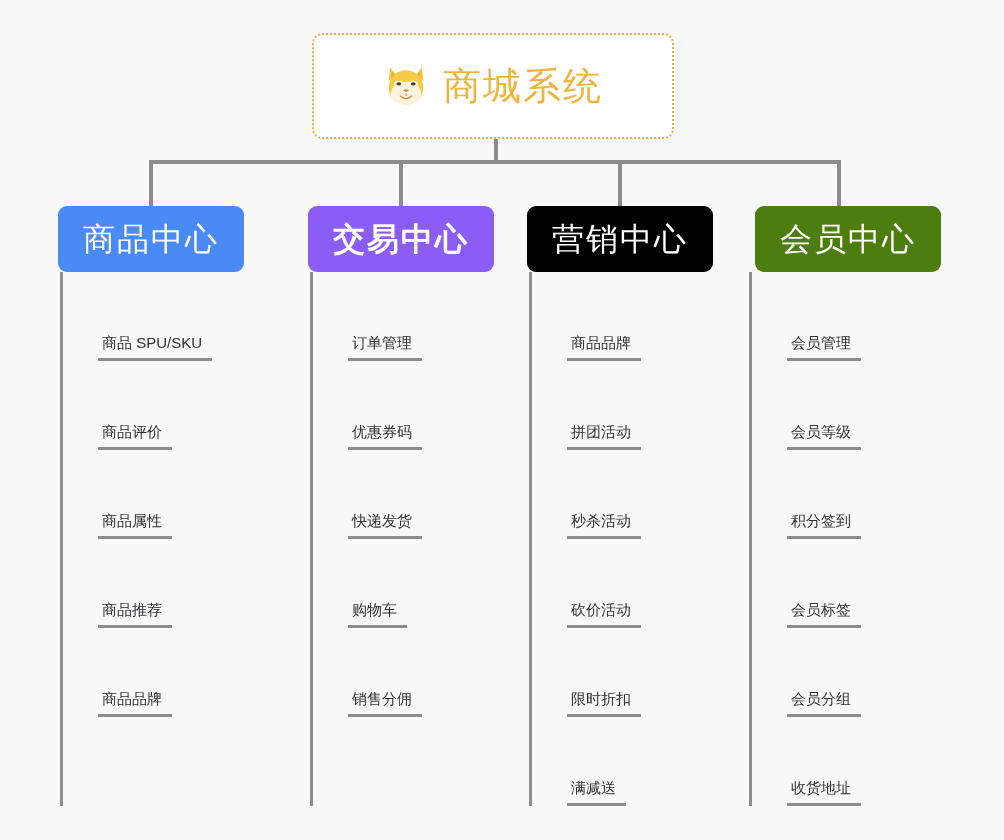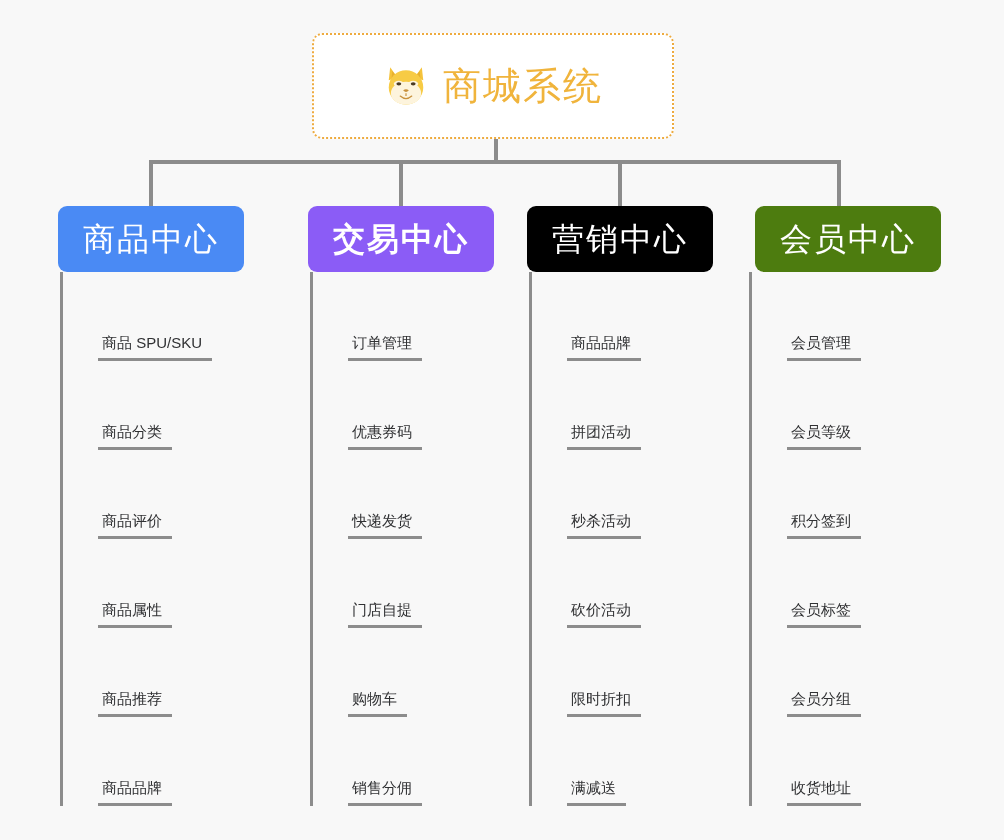--- a/index.html
+++ b/index.html
@@ -160,23 +160,20 @@
   <div class="column" style="left:58px;">
     <div class="cat-header" style="background: rgb(74, 138, 244);">
       <span>商品中心</span>
     </div>
     <div class="leaf-list">
       <div class="leaf-spine" style="height: 534px;"></div>
       <div class="leaf-item">
           <span class="leaf-label">商品 SPU/SKU</span>
         </div>
       <div class="leaf-item">
-          <span class="leaf-label">商品分类</span>
-        </div>
-      <div class="leaf-item">
           <span class="leaf-label">商品评价</span>
         </div>
       <div class="leaf-item">
           <span class="leaf-label">商品属性</span>
         </div>
       <div class="leaf-item">
           <span class="leaf-label">商品推荐</span>
         </div>
       <div class="leaf-item">
           <span class="leaf-label">商品品牌</span>
@@ -193,23 +190,20 @@
       <div class="leaf-item">
           <span class="leaf-label">订单管理</span>
         </div>
       <div class="leaf-item">
           <span class="leaf-label">优惠券码</span>
         </div>
       <div class="leaf-item">
           <span class="leaf-label">快递发货</span>
         </div>
       <div class="leaf-item">
-          <span class="leaf-label">门店自提</span>
-        </div>
-      <div class="leaf-item">
           <span class="leaf-label">购物车</span>
         </div>
       <div class="leaf-item">
           <span class="leaf-label">销售分佣</span>
         </div>
     </div>
   </div>
 
   <div class="column" style="left:527px;">
     <div class="cat-header" style="background: #000000;">

